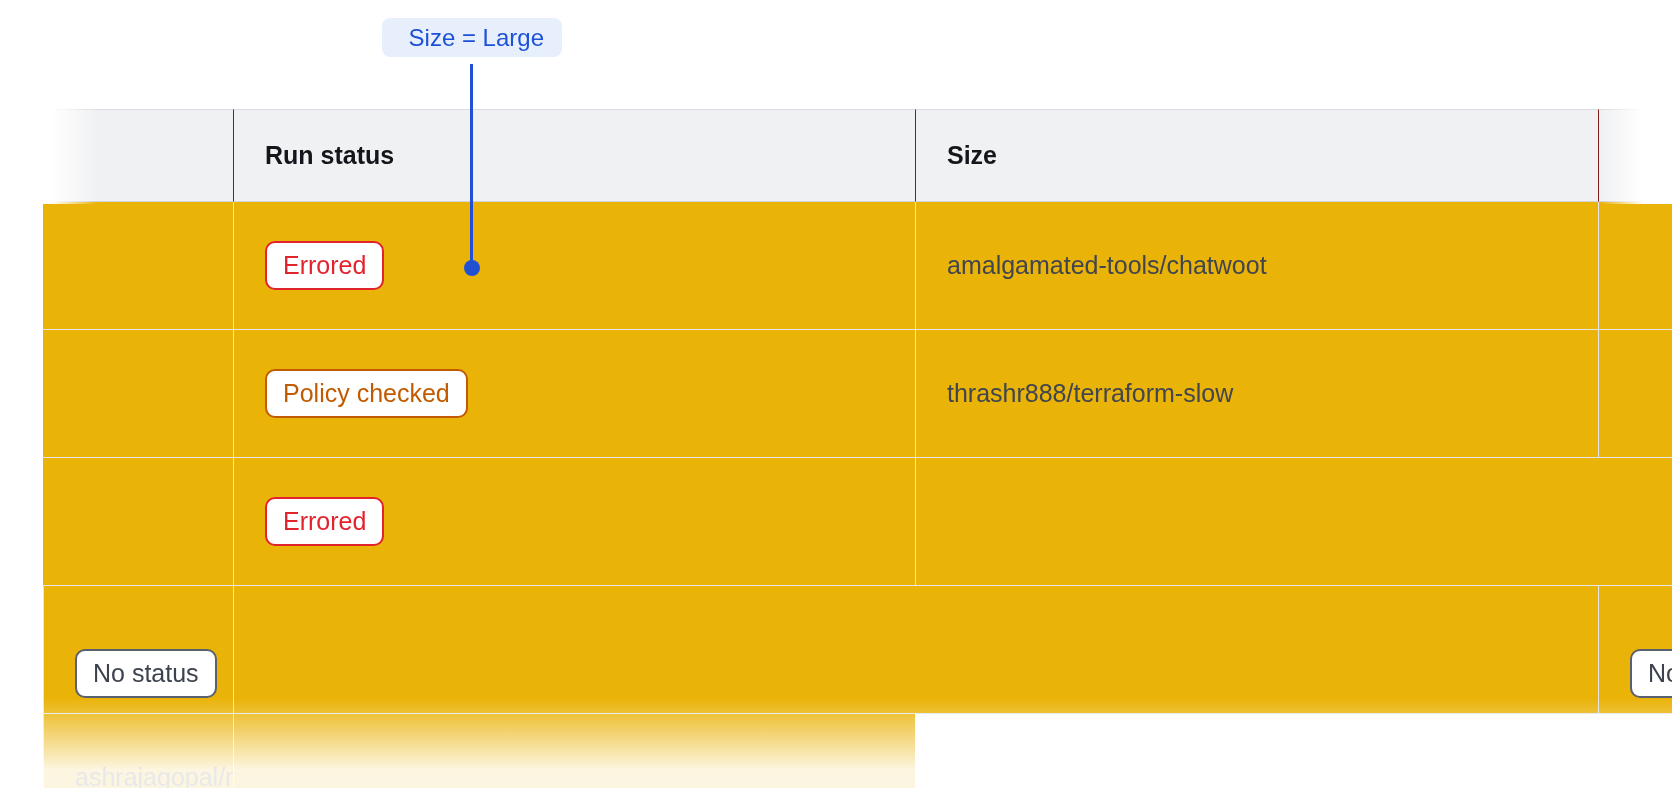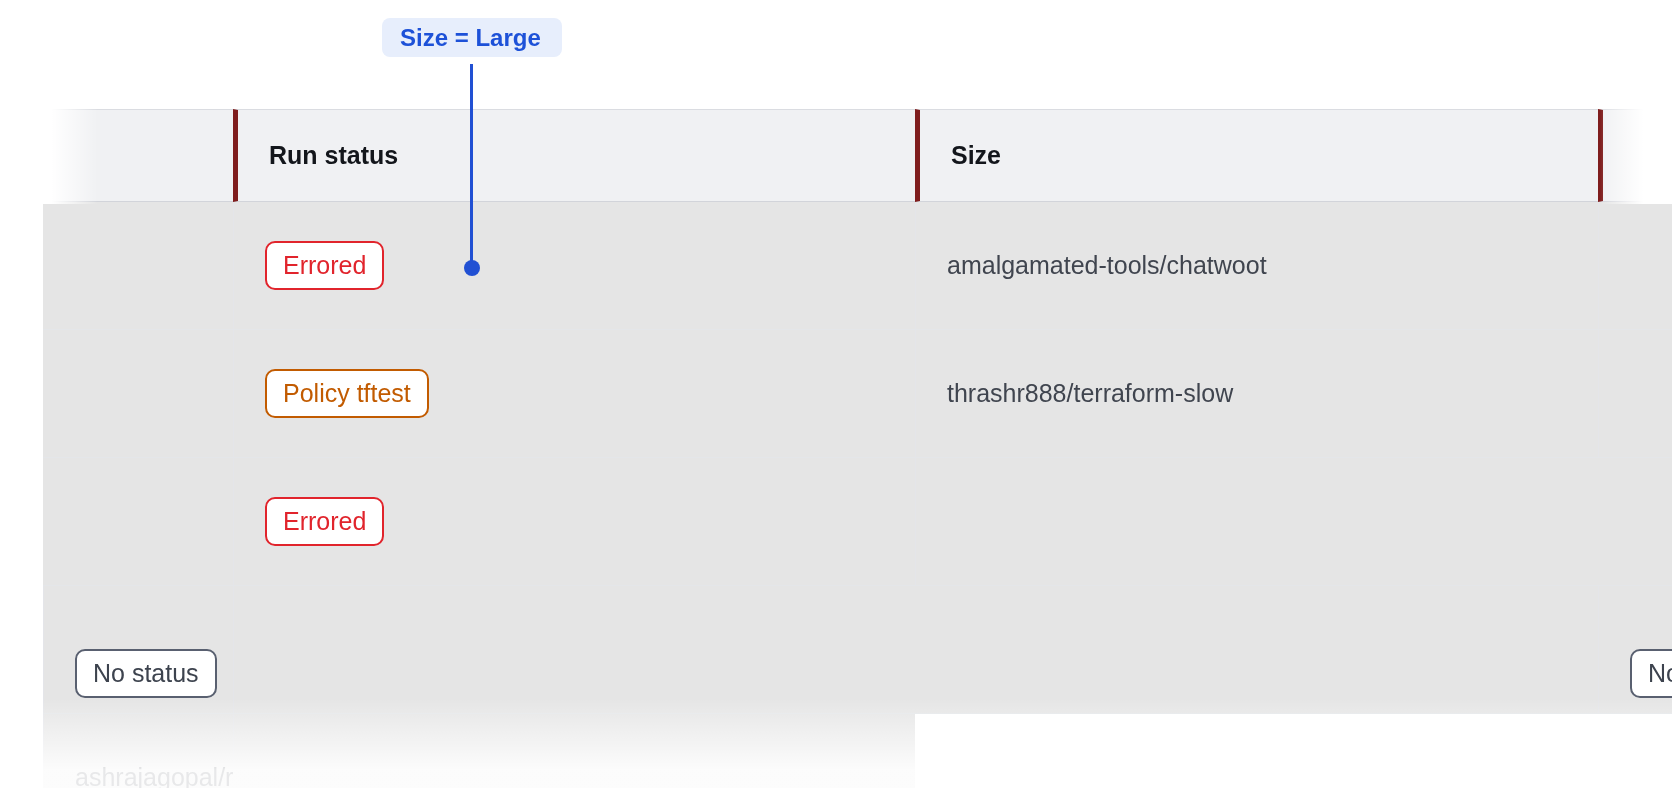--- a/index.html
+++ b/index.html
@@ -9,26 +9,26 @@
     width:1672px; height:788px;
     overflow:hidden;
     background:#ffffff;
     font-family:"Liberation Sans","DejaVu Sans",sans-serif;
   }
 
   
   .annotation-pill {
     position:absolute; left:382px; top:18px; height:39px;
     min-width:180px;
-    display:flex; align-items:center; justify-content:flex-start;
+    display:flex; align-items:center; justify-content:flex-end;
     padding:0 18px;
     border-radius:8px;
     background:var(--annotation_bg);
     color:var(--annotation_text);
-    font-size:24px; font-weight:700;
+    font-size:24px; font-weight:400;
     z-index:6;
     white-space:nowrap;
   }
   .connector-line {
     position:absolute; left:470px; top:64px;
     width:3px; height:197px;
     background:var(--connector);
     z-index:5;
   }
   .connector-dot {
@@ -48,24 +48,24 @@
     height:93px;
     background:var(--header_bg);
     border-top:1px solid #dadce1;
     border-bottom:1px solid #d2d4da;
     display:flex; align-items:center;
     padding-left:31px;
     font-size:25px; font-weight:600;
     color:var(--header_text);
   }
   .th + .th, .td.col2, .td.col3, .td.col4 { border-left:1px solid #e4e5e9; }
-  .th + .th { border-left:5px solid #7f1d1d; }
+  .th + .th { border-left:1px solid #7f1d1d; }
   .td {
     height:128px;
-    background:#e5e5e5;
+    background:#eab308;
     border-bottom:1px solid #e4e6e9;
     display:flex; align-items:center;
     padding-left:31px;
   }
   .repo-name {
     font-size:25px;
     color:var(--repo_text);
     white-space:nowrap;
   }
   .badge {
@@ -116,21 +116,21 @@
   <div class="td col2">
     <span class="badge badge--errored">Errored</span>
   </div>
   <div class="td col3">
     <span class="repo-name">amalgamated-tools/chatwoot</span>
   </div>
   <div class="td col4"></div>
 
   <div class="td col1"></div>
   <div class="td col2">
-    <span class="badge badge--policy">Policy tftest</span>
+    <span class="badge badge--policy">Policy checked</span>
   </div>
   <div class="td col3">
     <span class="repo-name">thrashr888/terraform-slow</span>
   </div>
   <div class="td col4"></div>
 
   <div class="td col1"></div>
   <div class="td col2">
     <span class="badge badge--errored">Errored</span>
   </div>

